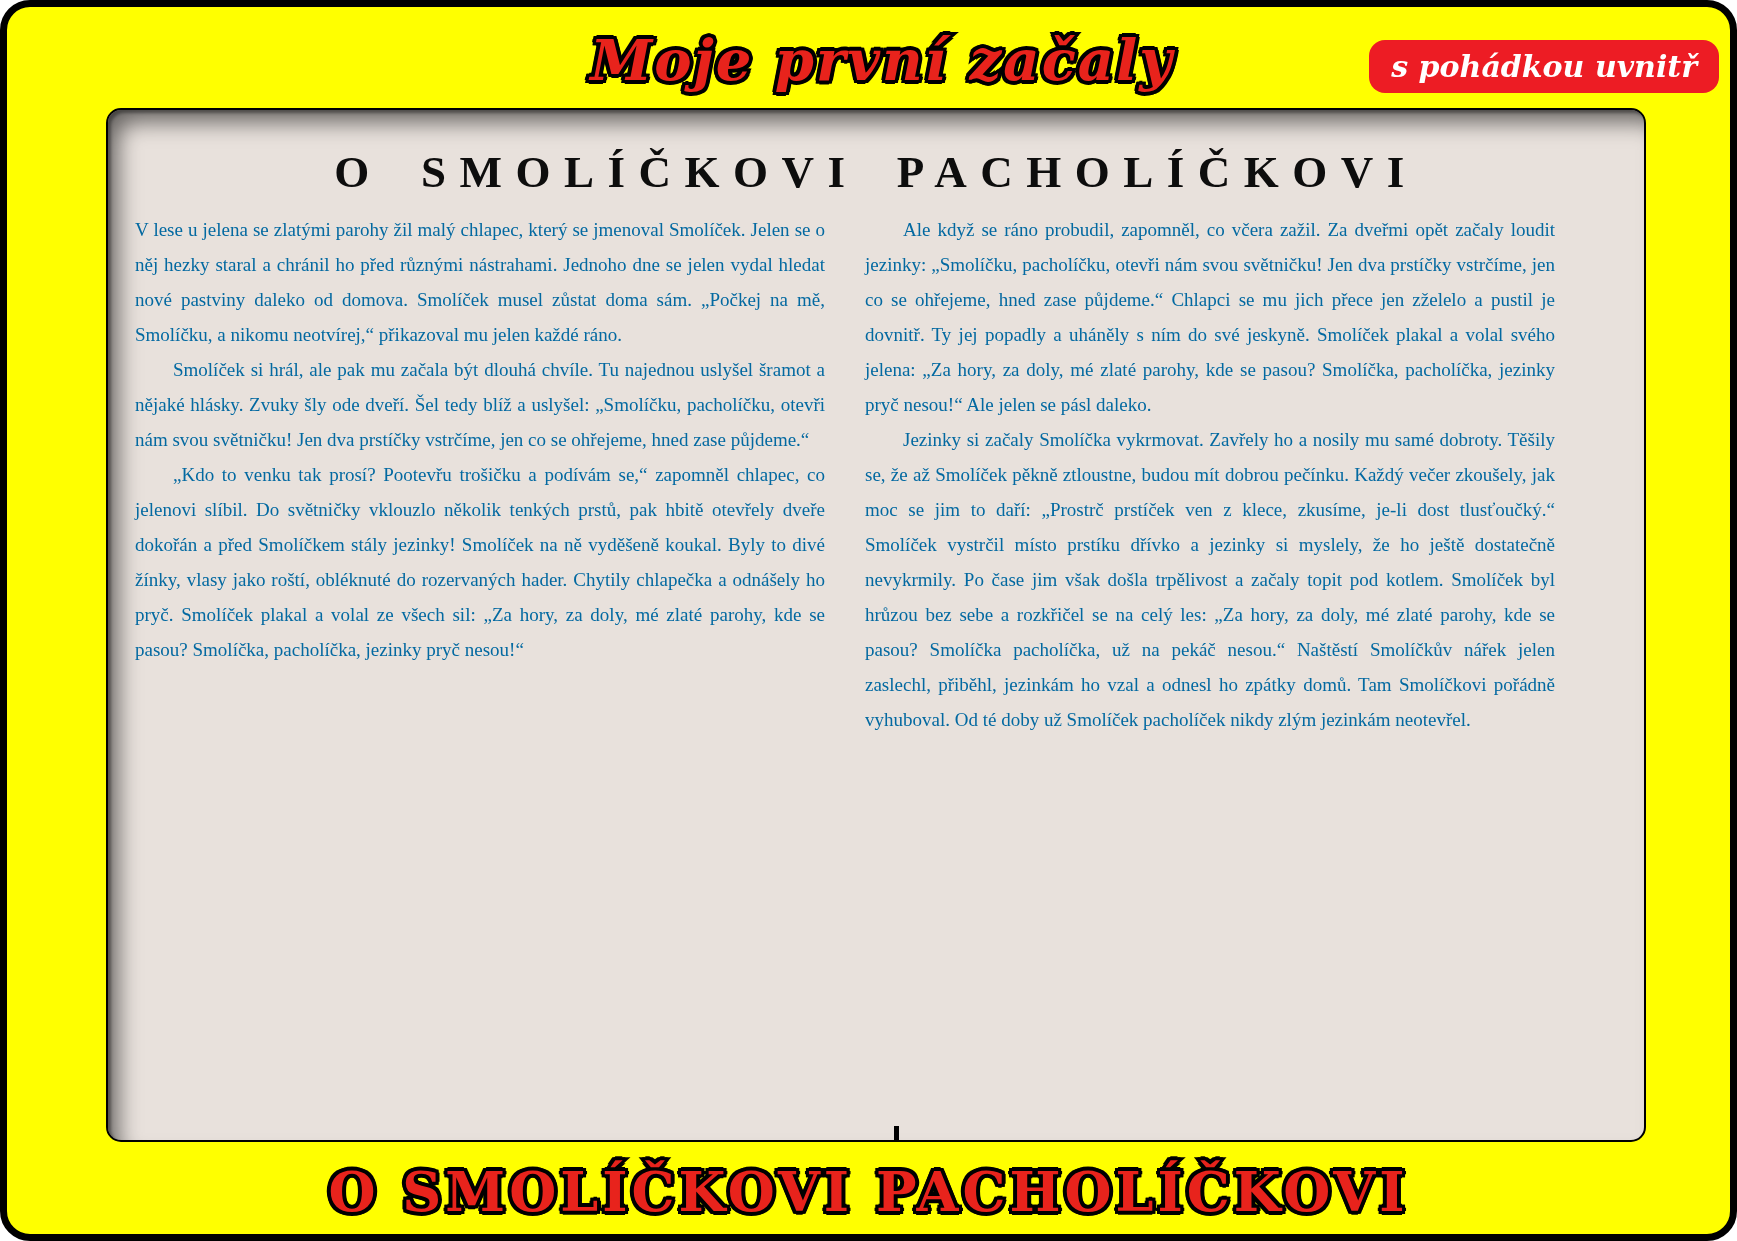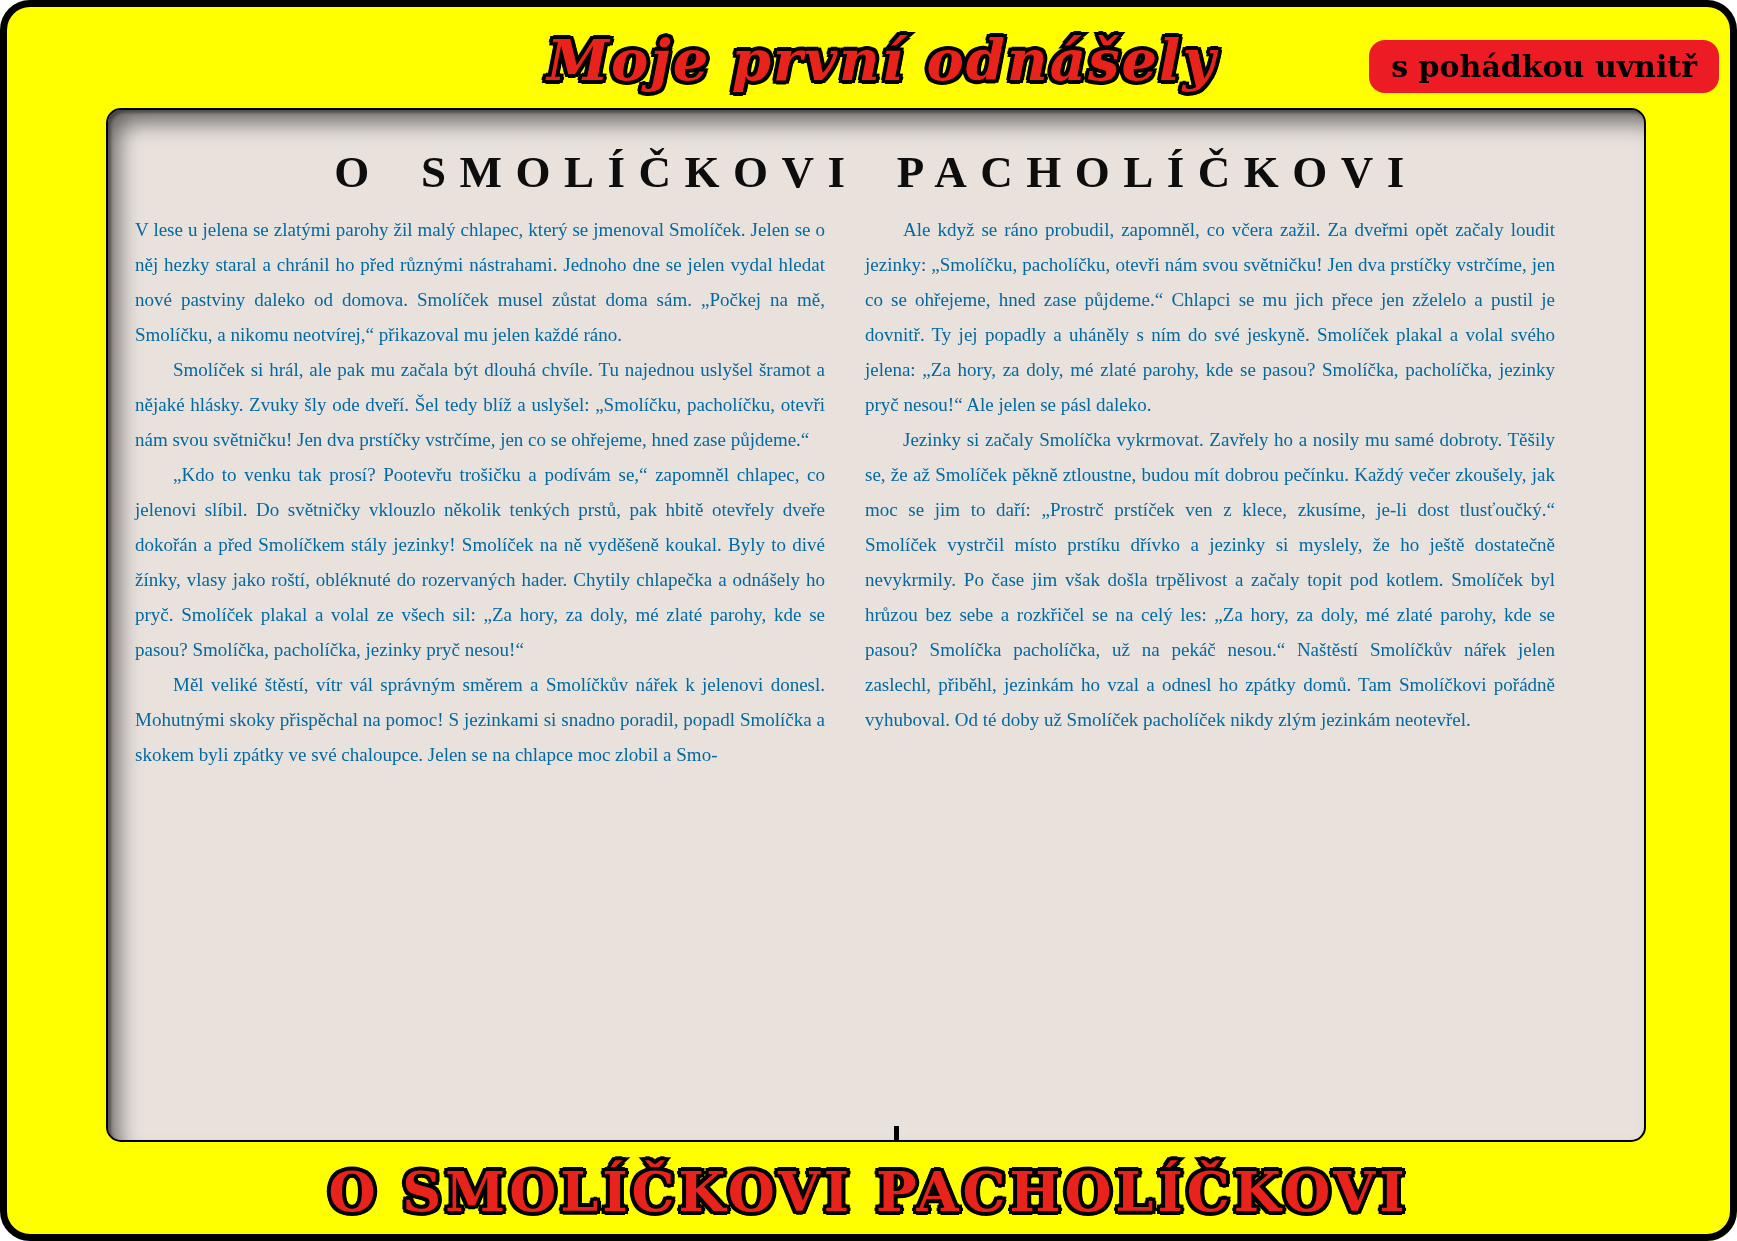--- a/index.html
+++ b/index.html
@@ -23,22 +23,22 @@
     position:absolute;left:455px;top:16px;width:840px;height:74px;
     display:flex;align-items:center;justify-content:center;
     font-size:56px;font-style:italic;letter-spacing:2px;white-space:nowrap;
   }
   .badge{
     position:absolute;top:33px;right:11px;height:53px;
     background:#ed1c24;border-radius:16px;padding:0 22px;
     display:flex;align-items:center;justify-content:center;
   }
   .badge span{
-    color:#000000;font-family:"DejaVu Serif", serif;font-weight:bold;
-    font-size:30px;white-space:nowrap;
+    color:#ffffff;font-family:"DejaVu Serif", serif;font-weight:bold;
+    font-size:30px;white-space:nowrap;font-style:italic;
   }
   
   .card{
     position:absolute;left:99px;top:101px;width:1540px;height:1034px;
     box-sizing:border-box;background:#e8e1dc;
     border:2px solid #000;border-radius:15px;
     box-shadow:inset 14px 16px 22px -4px rgba(0,0,0,0.55),
                inset 3px 3px 3px rgba(0,0,0,0.35);
     overflow:hidden;
   }
@@ -66,35 +66,34 @@
     position:absolute;left:0;top:1135px;width:100%;height:100px;
     display:flex;align-items:center;justify-content:center;
     font-size:54px;letter-spacing:4px;white-space:nowrap;
   }
 </style>
 </head>
 <body>
 
 <div class="page">
 
-  <div class="header-title bubble">Moje první odnášely</div>
+  <div class="header-title bubble">Moje první začaly</div>
 
   <div class="badge">
     <span>s pohádkou uvnitř</span>
   </div>
 
   <div class="card">
     <div class="story-title">O SMOLÍČKOVI PACHOLÍČKOVI</div>
 
     <div class="columns">
       <div class="col">
         <p>V lese u jelena se zlatými parohy žil malý chlapec, který se jmenoval Smolíček. Jelen se o něj hezky staral a chránil ho před různými nástrahami. Jednoho dne se jelen vydal hledat nové pastviny daleko od domova. Smolíček musel zůstat doma sám. „Počkej na mě, Smolíčku, a nikomu neotvírej,“ přikazoval mu jelen každé ráno.</p>
         <p class="ind">Smolíček si hrál, ale pak mu začala být dlouhá chvíle. Tu najednou uslyšel šramot a nějaké hlásky. Zvuky šly ode dveří. Šel tedy blíž a uslyšel: „Smolíčku, pacholíčku, otevři nám svou světničku! Jen dva prstíčky vstrčíme, jen co se ohřejeme, hned zase půjdeme.“</p>
         <p class="ind">„Kdo to venku tak prosí? Pootevřu trošičku a podívám se,“ zapomněl chlapec, co jelenovi slíbil. Do světničky vklouzlo několik tenkých prstů, pak hbitě otevřely dveře dokořán a před Smolíčkem stály jezinky! Smolíček na ně vyděšeně koukal. Byly to divé žínky, vlasy jako roští, obléknuté do rozervaných hader. Chytily chlapečka a odnášely ho pryč. Smolíček plakal a volal ze všech sil: „Za hory, za doly, mé zlaté parohy, kde se pasou? Smolíčka, pacholíčka, jezinky pryč nesou!“</p>
-        <p class="ind">Měl veliké štěstí, vítr vál správným směrem a Smolíčkův nářek k jelenovi donesl. Mohutnými skoky přispěchal na pomoc! S jezinkami si snadno poradil, popadl Smolíčka a skokem byli zpátky ve své chaloupce. Jelen se na chlapce moc zlobil a Smo-</p>
       </div>
       <div class="col">
         <p class="ind">Ale když se ráno probudil, zapomněl, co včera zažil. Za dveřmi opět začaly loudit jezinky: „Smolíčku, pacholíčku, otevři nám svou světničku! Jen dva prstíčky vstrčíme, jen co se ohřejeme, hned zase půjdeme.“ Chlapci se mu jich přece jen zželelo a pustil je dovnitř. Ty jej popadly a uháněly s ním do své jeskyně. Smolíček plakal a volal svého jelena: „Za hory, za doly, mé zlaté parohy, kde se pasou? Smolíčka, pacholíčka, jezinky pryč nesou!“ Ale jelen se pásl daleko.</p>
         <p class="ind">Jezinky si začaly Smolíčka vykrmovat. Zavřely ho a nosily mu samé dobroty. Těšily se, že až Smolíček pěkně ztloustne, budou mít dobrou pečínku. Každý večer zkoušely, jak moc se jim to daří: „Prostrč prstíček ven z klece, zkusíme, je-li dost tlusťoučký.“ Smolíček vystrčil místo prstíku dřívko a jezinky si myslely, že ho ještě dostatečně nevykrmily. Po čase jim však došla trpělivost a začaly topit pod kotlem. Smolíček byl hrůzou bez sebe a rozkřičel se na celý les: „Za hory, za doly, mé zlaté parohy, kde se pasou? Smolíčka pacholíčka, už na pekáč nesou.“ Naštěstí Smolíčkův nářek jelen zaslechl, přiběhl, jezinkám ho vzal a odnesl ho zpátky domů. Tam Smolíčkovi pořádně vyhuboval. Od té doby už Smolíček pacholíček nikdy zlým jezinkám neotevřel.</p>
       </div>
     </div>
 
     <div class="tick-mark"></div>
   </div>
 

